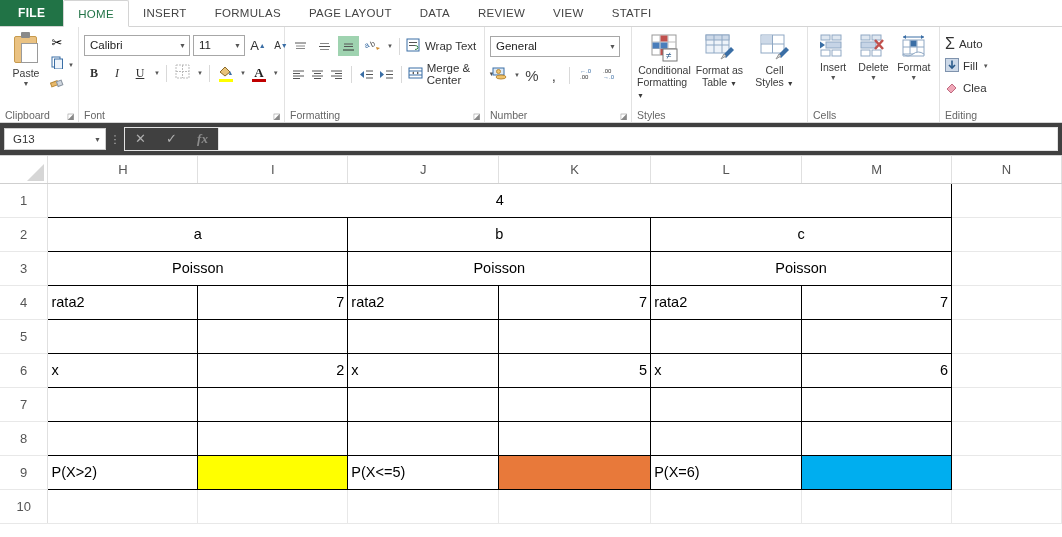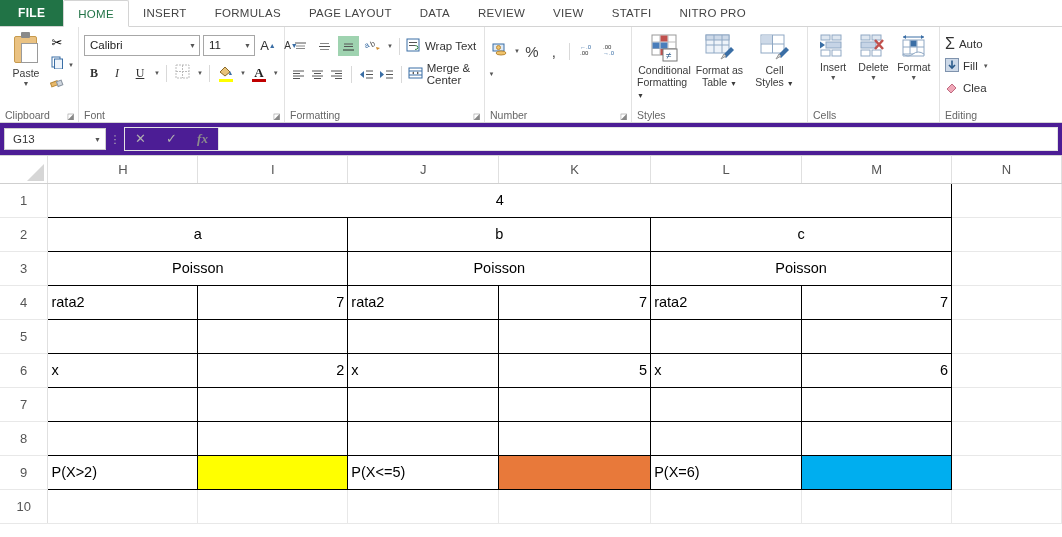--- a/index.html
+++ b/index.html
@@ -113,21 +113,21 @@
   .fontg { width: 206px; }
   .frow { display: flex; align-items: center; height: 24px; gap: 3px; }
   .frow.r2 { margin-top: 4px; }
   .combo {
     height: 21px; border: 1px solid #a7a7a7; background: #fff;
     display: flex; align-items: center; padding: 0 3px 0 5px;
     font-size: 11.5px; color: #222;
   }
   .combo .cv { flex: 1; white-space: nowrap; overflow: hidden; }
   .combo .cd { font-size: 7px; color: #555; padding-left: 4px; }
-  .font-name { width: 116px; }
+  .font-name { width: 106px; }
   .font-size { width: 52px; }
   .btn {
     min-width: 20px; height: 21px; display: flex; align-items: center;
     justify-content: center; font-size: 12px; color: #333; padding: 0 2px;
   }
   .grow-a { font-size: 13px; }
   .shrink-a { font-size: 10px; }
   .bold { font-weight: bold; font-family: "Liberation Serif", serif; }
   .ital { font-style: italic; font-family: "Liberation Serif", serif; }
   .undl { text-decoration: underline; font-family: "Liberation Serif", serif;}
@@ -162,21 +162,21 @@
 
   
   .editg { width: 60px; overflow: hidden; }
   .erow { display:flex; align-items:center; height:19px; font-size:11.5px; color:#333; gap:4px; white-space:nowrap;}
 
   
   .fbar {
     height: 33px;
     display: flex; align-items: center;
     border-bottom: 1px solid #d4d4d4;
-    background: #4c1d95;
+    background: #404040;
     padding: 0 4px;
   }
   .namebox {
     width: 102px; height: 22px; border: 1px solid #cfcfcf; background: #fff;
     display:flex; align-items:center; padding: 0 4px 0 8px;
     font-size: 11.5px; color: #333;
   }
   .namebox .nv { flex:1; }
   .namebox .nd { font-size: 7px; color:#555; }
   .fdots { width: 18px; text-align:center; color:#b4b4b4; font-size:11px; letter-spacing:0; }
@@ -228,21 +228,20 @@
 <div class="tabbar">
   <div class="tab file">FILE</div>
   <div class="tab active">HOME</div>
   <div class="tab">INSERT</div>
   <div class="tab">FORMULAS</div>
   <div class="tab">PAGE LAYOUT</div>
   <div class="tab">DATA</div>
   <div class="tab">REVIEW</div>
   <div class="tab">VIEW</div>
   <div class="tab">STATFI</div>
-  <div class="tab">NITRO PRO</div>
 </div>
 
 <div class="ribbon">
 
   <div class="group clip">
     <div class="group-body">
       <div class="clip-inner">
         <div class="paste-btn">
           <div class="paste-icon">
             <div class="paste-clipboard"></div>
@@ -441,20 +440,26 @@
           <span class="caret-sm">▼</span>
         </div>
       </div>
     </div>
     <div class="group-label">Formatting</div>
     <div class="dlg">◪</div>
   </div>
 
   <div class="group numg">
     <div class="group-body" style="flex-direction:column; padding-top:4px;">
+      <div class="frow">
+        <div class="combo num-combo">
+          <span class="cv">General</span>
+          <span class="cd">▼</span>
+        </div>
+      </div>
       <div class="nrow" style="margin-top:6px;">
         <div class="btn">
           <span>
             <svg width="17" height="14" viewBox="0 0 17 14">
                 <rect x="1" y="1" width="11" height="7" fill="#dfeaf5" stroke="#3a6ea5"></rect>
                 <circle cx="6.5" cy="4.5" r="2" fill="#f0c36b" stroke="#b98a3a"></circle>
                 <ellipse cx="9" cy="10" rx="5" ry="2" fill="#f0c36b" stroke="#b98a3a"></ellipse>
               </svg>
           </span>
         </div>

